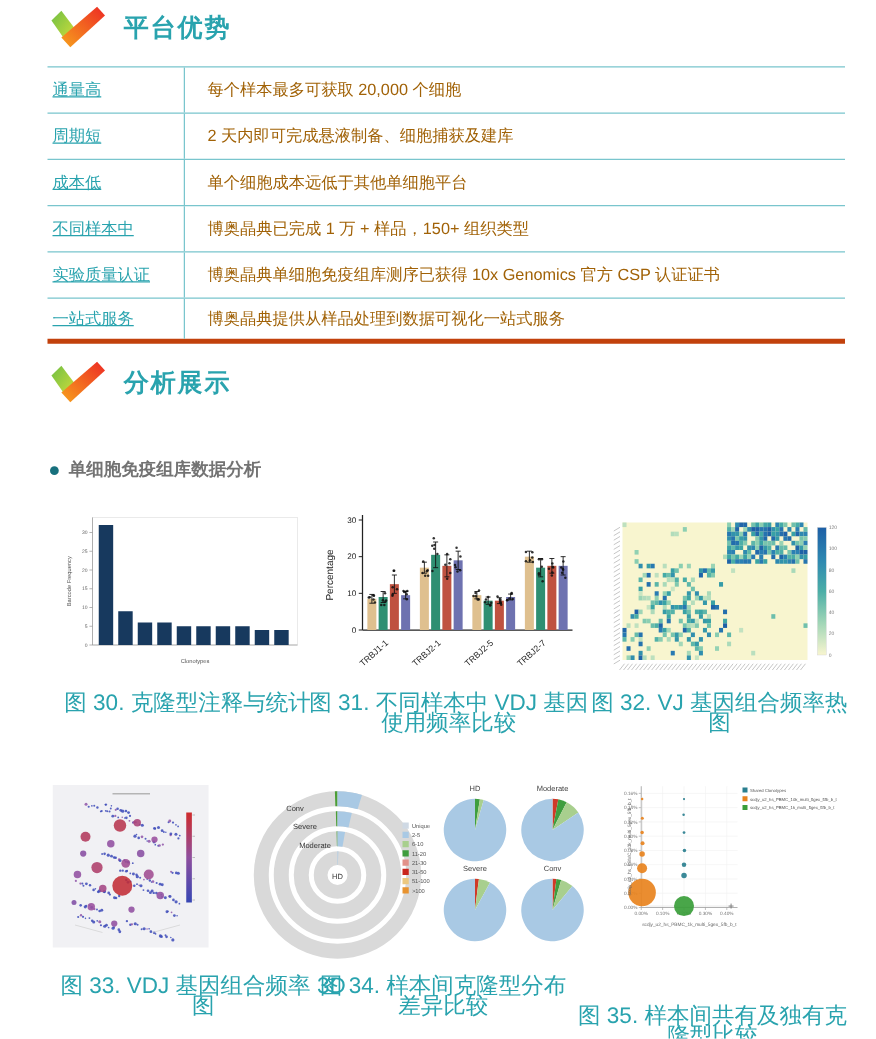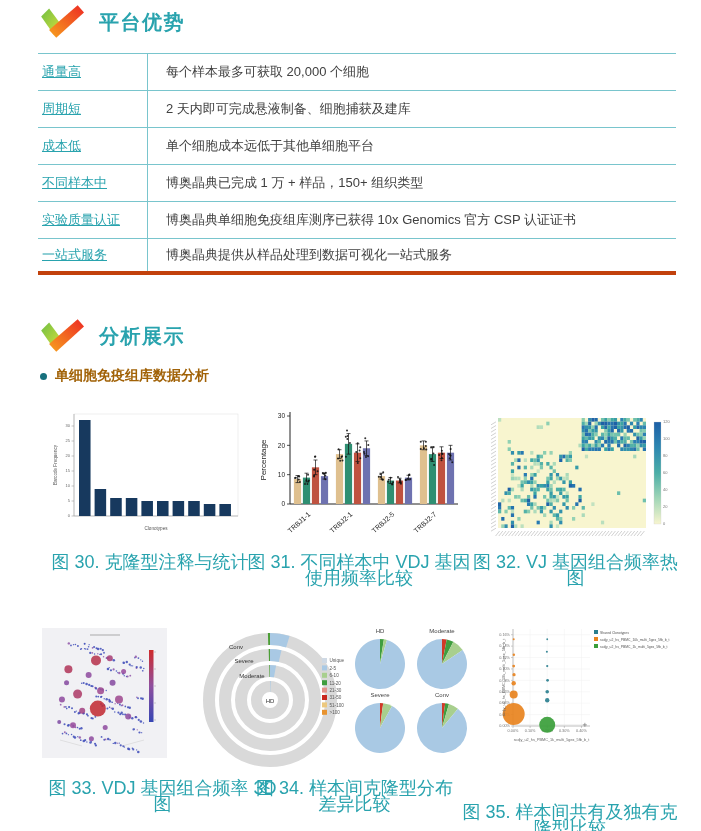--- a/index.html
+++ b/index.html
@@ -1,30 +1,30 @@
 <!DOCTYPE html>
 <html><head>
 <meta charset="utf-8">
 <style>
 *{margin:0;padding:0;box-sizing:border-box;}
 html,body{background:#ffffff;}
 body{font-family:"Liberation Sans","DejaVu Sans",sans-serif;}
 .page{position:relative;width:701px;height:831px;background:#fff;overflow:hidden;}
 .sec-header{position:absolute;left:38px;display:flex;align-items:center;gap:15px;}
 .sec-header.h1{top:4px;}
-.sec-header.h2{top:318px;}
+.sec-header.h2{top:288px;}
 .sec-title{font-size:20px;font-weight:bold;color:#29a3ae;letter-spacing:1.5px;}
 .adv-table{position:absolute;left:38px;top:53px;width:638px;}
 .adv-row{display:flex;border-top:1px solid #79c5cd;height:37px;align-items:stretch;}
 .adv-row:last-child{border-bottom:4px solid #c2410c;}
 .adv-label{width:110px;color:#29a3ae;font-size:13px;padding-left:4px;display:flex;align-items:center;border-right:1px solid #79c5cd;text-decoration:underline;}
-.adv-value{flex:1;color:#404040;font-size:13px;padding-left:18px;display:flex;align-items:center;}
+.adv-value{flex:1;color:#a16207;font-size:13px;padding-left:18px;display:flex;align-items:center;}
 .bullet-line{position:absolute;left:40px;top:367px;display:flex;align-items:center;gap:8px;}
 .bullet-dot{width:7px;height:7px;border-radius:50%;background:#17707d;}
-.bullet-text{color:#a16207;font-size:14px;font-weight:bold;}
+.bullet-text{color:#737373;font-size:14px;font-weight:bold;}
 .fig{position:absolute;display:block;}
 .cap{position:absolute;color:#29a3ae;font-size:18px;text-align:center;line-height:16px;}
 .cap30{left:50px;top:554px;width:200px;}
 .cap31{left:245px;top:554px;width:228px;}
 .cap32{left:468px;top:554px;width:215px;}
 .cap33{left:40px;top:780px;width:245px;}
 .cap34{left:252px;top:780px;width:205px;}
 .cap35{left:455px;top:780px;width:230px;margin-top:24px;}
 </style>
 </head>

